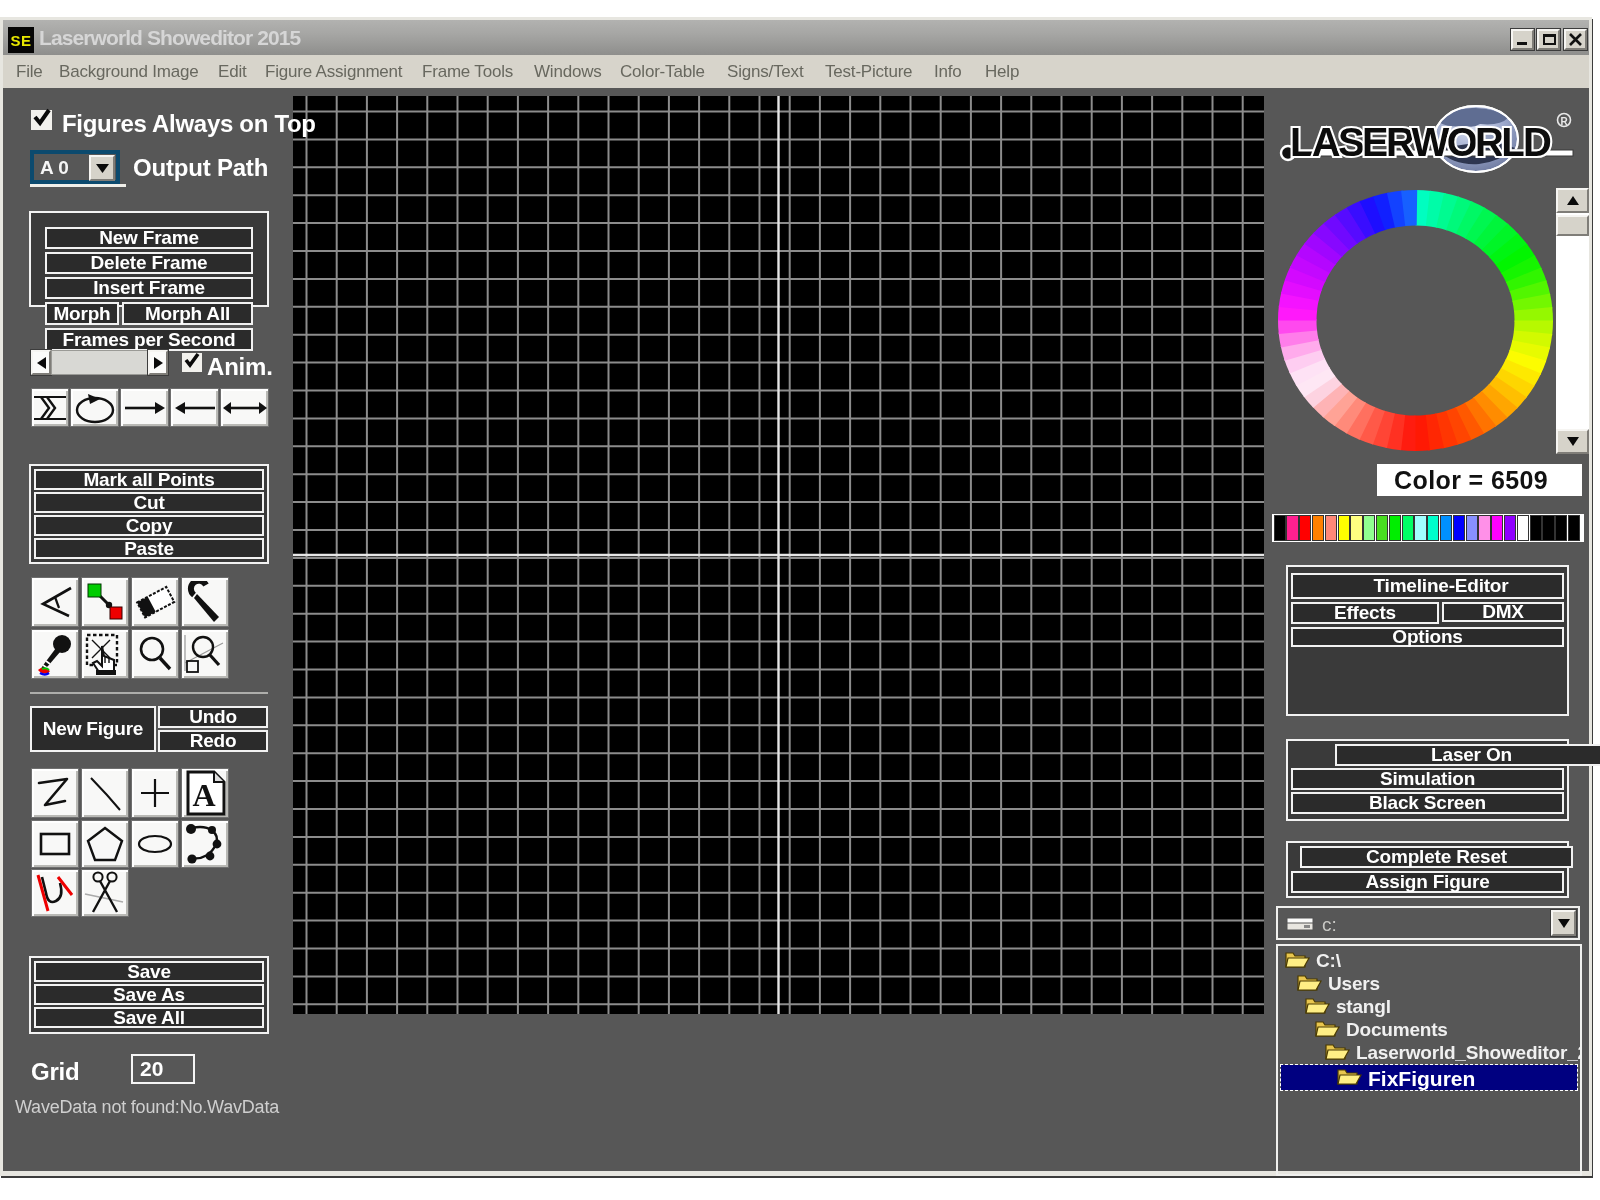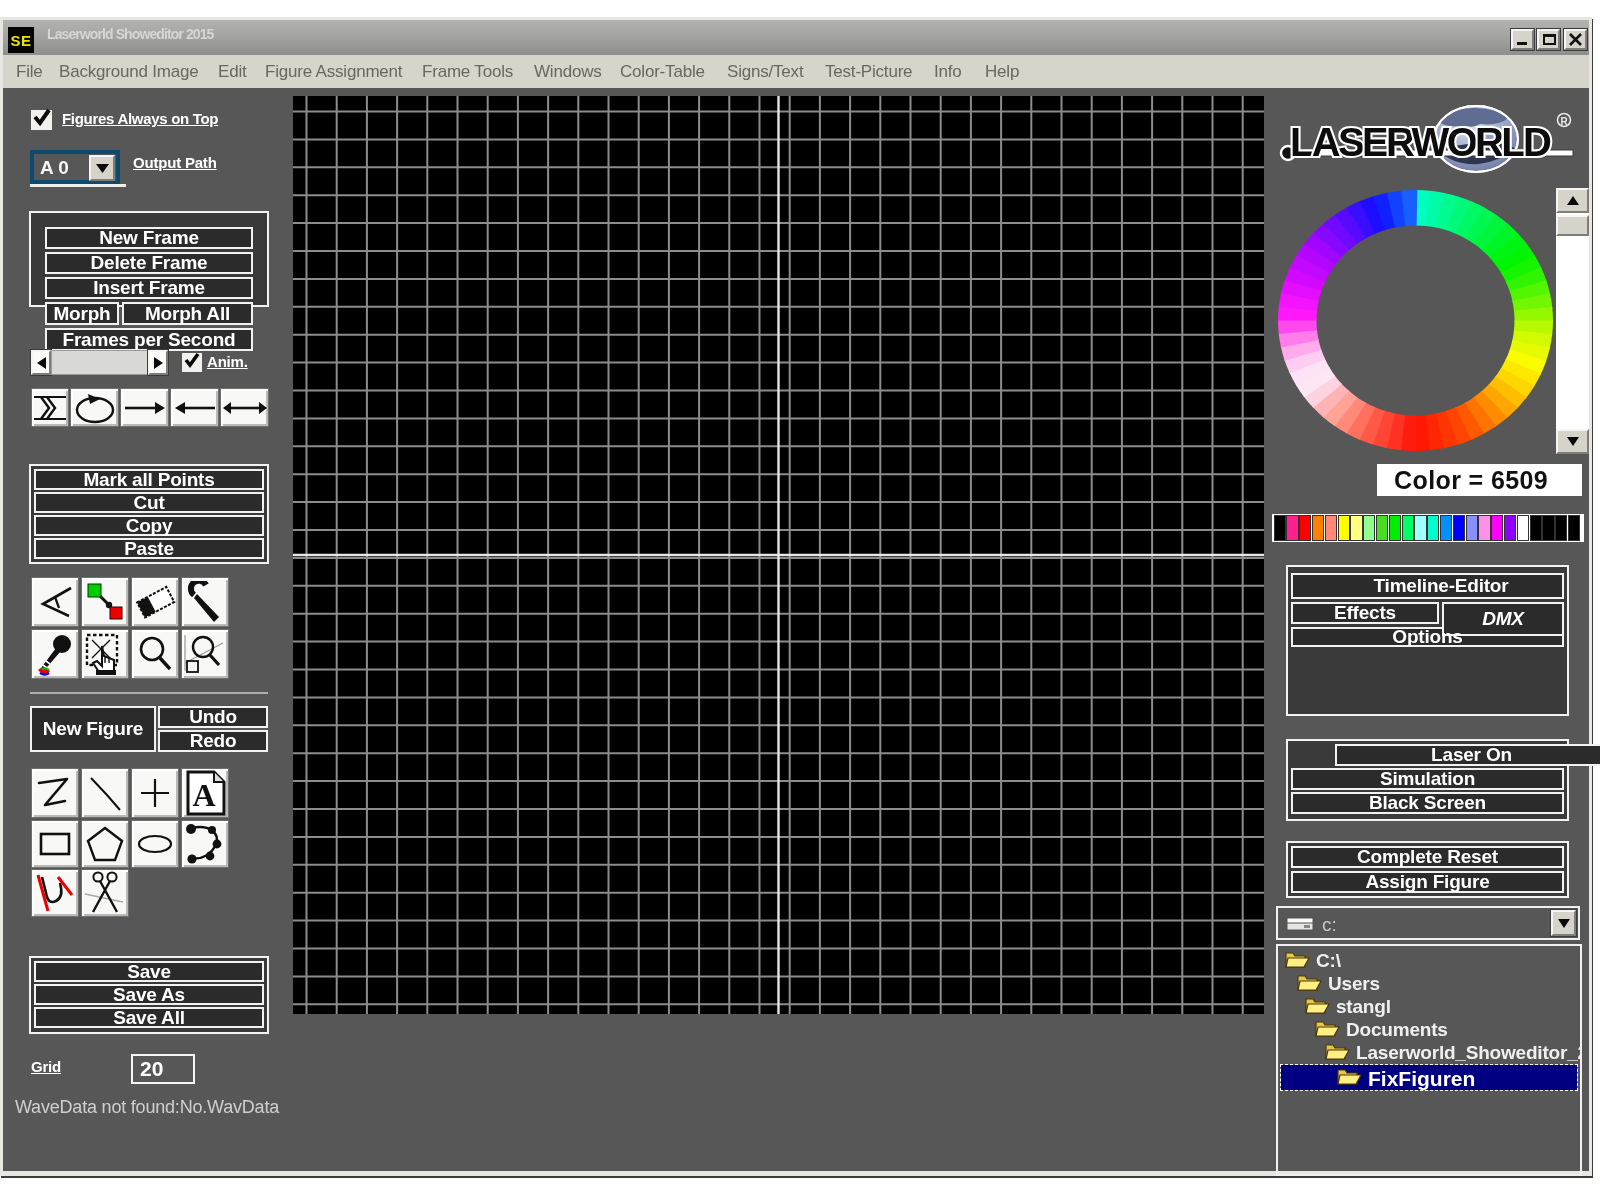--- a/index.html
+++ b/index.html
@@ -5,34 +5,34 @@
 html,body { width:1600px; height:1200px; background:#fff; font-family:"Liberation Sans", sans-serif; overflow:hidden; }
 .abs { position:absolute; }
 .db { position:absolute; background:#2b2b2b; border:2px solid #f2f2f2; color:#fff;
       font-weight:bold; font-size:19px; letter-spacing:-0.2px; display:flex; align-items:center; justify-content:center;
       white-space:nowrap; }
 .grp { position:absolute; background:#3a3a3a; border:2px solid #f2f2f2; }
 .grp .db { position:static; }
 .ib { position:absolute; background:#f8f8f7; border:1px solid #6f6f6f;
       box-shadow: inset 2px 2px 0 #ffffff, inset -2px -2px 0 #b9b9b5;
       display:flex; align-items:center; justify-content:center; }
-.wlab { color:#fff; font-weight:bold; font-size:15px; letter-spacing:-0.2px; position:absolute; white-space:nowrap;text-decoration:underline; }
+.wlab { color:#fff; font-weight:bold; font-size:24px; letter-spacing:-0.2px; position:absolute; white-space:nowrap; }
 .cb { position:absolute; width:21px; height:20px; background:#f2f1ed; }
 .btn3d { position:absolute; background:#d6d3ca; border-top:2px solid #f6f5f2; border-left:2px solid #f6f5f2;
       border-bottom:2px solid #7f7d78; border-right:2px solid #7f7d78; box-shadow:0 0 0 1px #3c3c3c;
       display:flex; align-items:center; justify-content:center; }
 .mitem { position:absolute; color:#68685f; font-size:17px; letter-spacing:-0.2px; top:7px; white-space:nowrap; }
 </style></head><body>
 
 <div class="abs" style="left:0px;top:17px;width:1592px;height:1159px;background:#575757;border:3px solid #e7e6e0;border-bottom:5px solid #e7e6e0; box-shadow:1px 2px 0 #3c3c3c;"></div>
 <div class="abs" style="left:3px;top:20px;width:1586px;height:35px;background:linear-gradient(180deg,#b2b2b0 0%,#a6a6a4 40%,#8e8e8c 100%);"></div>
 <div class="abs" style="left:8px;top:27px;width:26px;height:26px;background:#050505;display:flex;align-items:center;justify-content:center;">
     <span style="color:#e6e600;font-weight:bold;font-size:15px;letter-spacing:0.5px;">SE</span>
   </div>
-<div class="abs" style="left:39px;top:26px;font-size:14px;letter-spacing:-0.9px;font-weight:bold;color:#d6d6d6;margin-left:8px;">Laserworld Showeditor 2015</div>
+<div class="abs" style="left:39px;top:26px;font-size:21px;letter-spacing:-0.9px;font-weight:bold;color:#d6d6d6;">Laserworld Showeditor 2015</div>
 <div class="btn3d" style="left:1511px;top:29px;width:23px;height:21px;">
     <div style="position:absolute;left:4px;bottom:3px;width:10px;height:3px;background:#111;"></div>
   </div>
 <div class="btn3d" style="left:1537px;top:29px;width:23px;height:21px;">
     <div style="position:absolute;left:4px;top:3px;width:13px;height:11px;border:2px solid #111;border-top:3px solid #111;"></div>
   </div>
 <div class="btn3d" style="left:1564px;top:29px;width:23px;height:21px;">
     <svg width="15" height="13" viewBox="0 0 15 13">
       <path d="M2,1 L13,12 M13,1 L2,12" stroke="#111" stroke-width="2.6"></path>
     </svg>
@@ -468,34 +468,34 @@
     <div style="position:absolute;left:284.1px;top:2px;width:10.3px;height:24px;background:#000000;outline:1px solid #333;"></div>
     <div style="position:absolute;left:296.9px;top:2px;width:10.3px;height:24px;background:#000000;outline:1px solid #333;"></div>
   </div>
 <div class="grp" style="left:1286px;top:565px;width:283px;height:151px;padding:3px;">
     <div style="height:3px;"></div>
     <div class="db" style="width:100%;height:26px;padding-left:27px;">Timeline-Editor</div>
     <div style="height:3px;"></div>
     <div style="display:flex;height:22px;">
       <div class="db" style="width:148px;height:22px;">Effects</div>
       <div style="width:3px;"></div>
-      <div class="db" style="flex:1;height:34px;font-style:italic;">DMX</div>
+      <div class="db" style="flex:1;height:20px;">DMX</div>
     </div>
     <div style="height:3px;"></div>
     <div class="db" style="width:100%;height:20px;">Options</div>
   </div>
 <div class="grp" style="left:1286px;top:739px;width:283px;height:82px;padding:3px;">
     <div class="db" style="width:100%;height:22px;margin-left:44px;">Laser On</div>
     <div style="height:2px;"></div>
     <div class="db" style="width:100%;height:22px;">Simulation</div>
     <div style="height:2px;"></div>
     <div class="db" style="width:100%;height:22px;">Black Screen</div>
   </div>
 <div class="grp" style="left:1286px;top:841px;width:283px;height:57px;padding:3px;">
-    <div class="db" style="width:100%;height:22px;">Complete Reset</div>
+    <div class="db" style="width:100%;height:22px;margin-left:9px;">Complete Reset</div>
     <div style="height:3px;"></div>
     <div class="db" style="width:100%;height:22px;">Assign Figure</div>
   </div>
 <div class="abs" style="left:1276px;top:906px;width:304px;height:34px;border:2px solid #f0f0ee;">
     <div style="position:absolute;left:8px;top:7px;"><svg width="28" height="18" viewBox="0 0 28 18">
         <rect x="1" y="3" width="26" height="12" fill="#e8e6e0" stroke="#555"></rect>
         <rect x="1" y="3" width="26" height="5" fill="#fbfbfa" stroke="#555"></rect>
         <rect x="18" y="10" width="6" height="3" fill="#888"></rect>
       </svg></div>
     <span style="position:absolute;left:44px;top:6px;color:#c8c8c4;font-size:19px;">c:</span>

